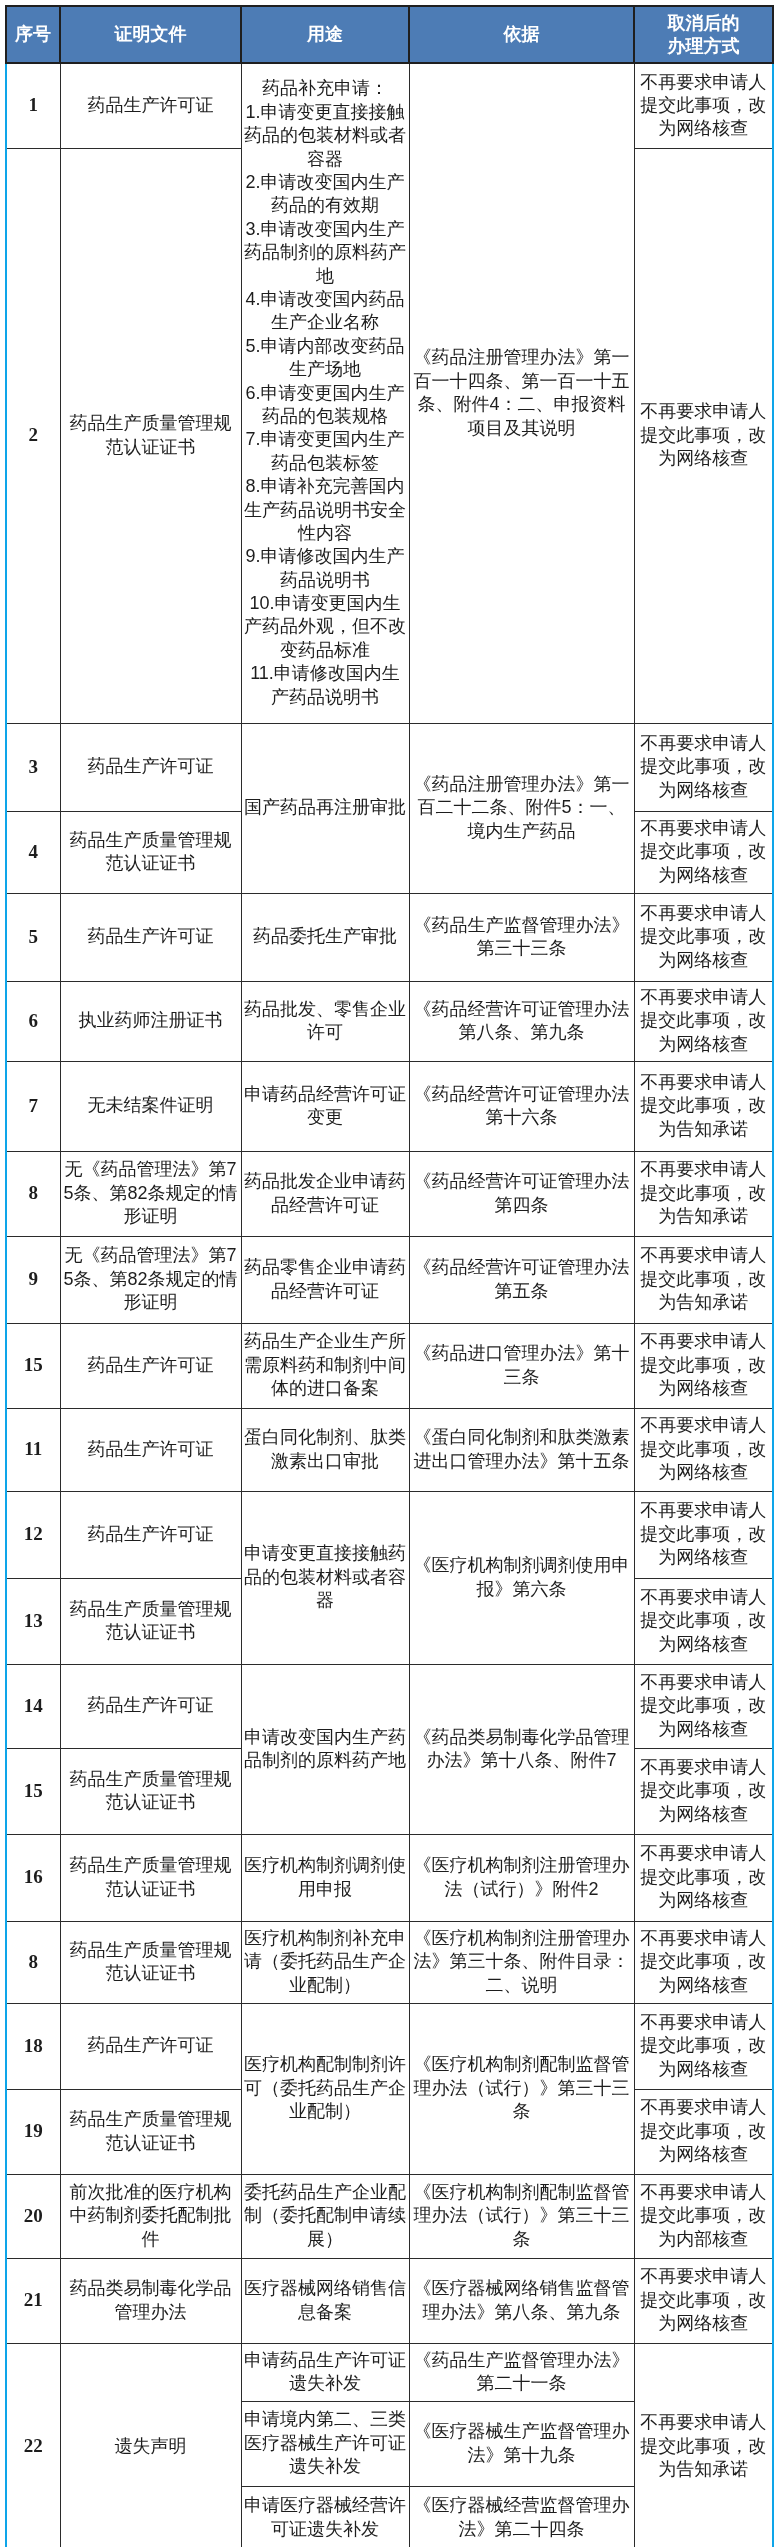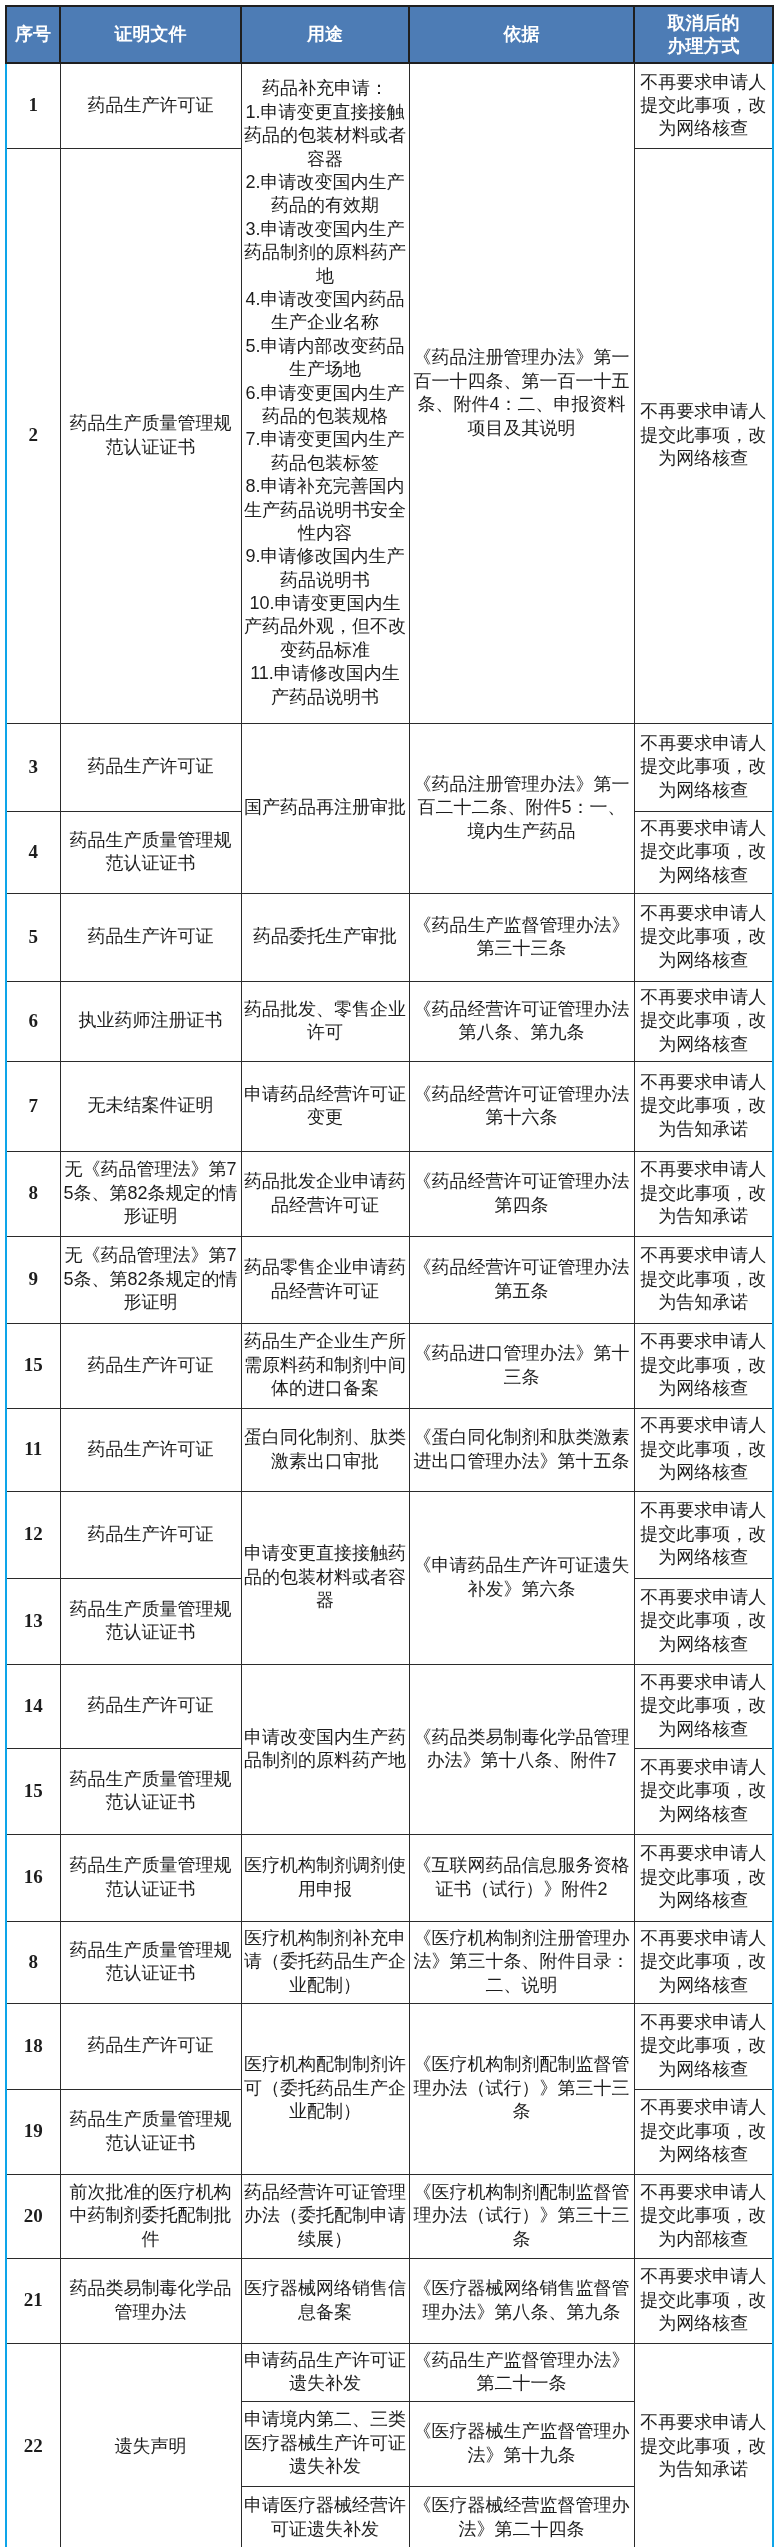--- a/index.html
+++ b/index.html
@@ -156,21 +156,21 @@
       <td>药品生产许可证</td>
       <td>蛋白同化制剂、肽类激素出口审批</td>
       <td>《蛋白同化制剂和肽类激素进出口管理办法》第十五条</td>
       <td>不再要求申请人提交此事项，改为网络核查</td>
     </tr>
 
     <tr style="height:87px">
       <td class="c-no">12</td>
       <td>药品生产许可证</td>
       <td rowspan="2">申请变更直接接触药品的包装材料或者容器</td>
-      <td rowspan="2">《申请药品生产许可证遗失补发》第六条</td>
+      <td rowspan="2">《医疗机构制剂调剂使用申报》第六条</td>
       <td>不再要求申请人提交此事项，改为网络核查</td>
     </tr>
     <tr style="height:86px">
       <td class="c-no">13</td>
       <td>药品生产质量管理规范认证证书</td>
       <td>不再要求申请人提交此事项，改为网络核查</td>
     </tr>
 
     <tr style="height:84px">
       <td class="c-no">14</td>
@@ -182,21 +182,21 @@
     <tr style="height:86px">
       <td class="c-no">15</td>
       <td>药品生产质量管理规范认证证书</td>
       <td>不再要求申请人提交此事项，改为网络核查</td>
     </tr>
 
     <tr style="height:87px">
       <td class="c-no">16</td>
       <td>药品生产质量管理规范认证证书</td>
       <td>医疗机构制剂调剂使用申报</td>
-      <td>《互联网药品信息服务资格证书（试行）》附件2</td>
+      <td>《医疗机构制剂注册管理办法（试行）》附件2</td>
       <td>不再要求申请人提交此事项，改为网络核查</td>
     </tr>
 
     <tr style="height:82px">
       <td class="c-no">8</td>
       <td>药品生产质量管理规范认证证书</td>
       <td>医疗机构制剂补充申请（委托药品生产企业配制）</td>
       <td>《医疗机构制剂注册管理办法》第三十条、附件目录：二、说明</td>
       <td>不再要求申请人提交此事项，改为网络核查</td>
     </tr>
@@ -210,21 +210,21 @@
     </tr>
     <tr style="height:85px">
       <td class="c-no">19</td>
       <td>药品生产质量管理规范认证证书</td>
       <td>不再要求申请人提交此事项，改为网络核查</td>
     </tr>
 
     <tr style="height:84px">
       <td class="c-no">20</td>
       <td>前次批准的医疗机构中药制剂委托配制批件</td>
-      <td>药品经营许可证管理办法（委托配制申请续展）</td>
+      <td>委托药品生产企业配制（委托配制申请续展）</td>
       <td>《医疗机构制剂配制监督管理办法（试行）》第三十三条</td>
       <td>不再要求申请人提交此事项，改为内部核查</td>
     </tr>
 
     <tr style="height:85px">
       <td class="c-no">21</td>
       <td>药品类易制毒化学品管理办法</td>
       <td>医疗器械网络销售信息备案</td>
       <td>《医疗器械网络销售监督管理办法》第八条、第九条</td>
       <td>不再要求申请人提交此事项，改为网络核查</td>

